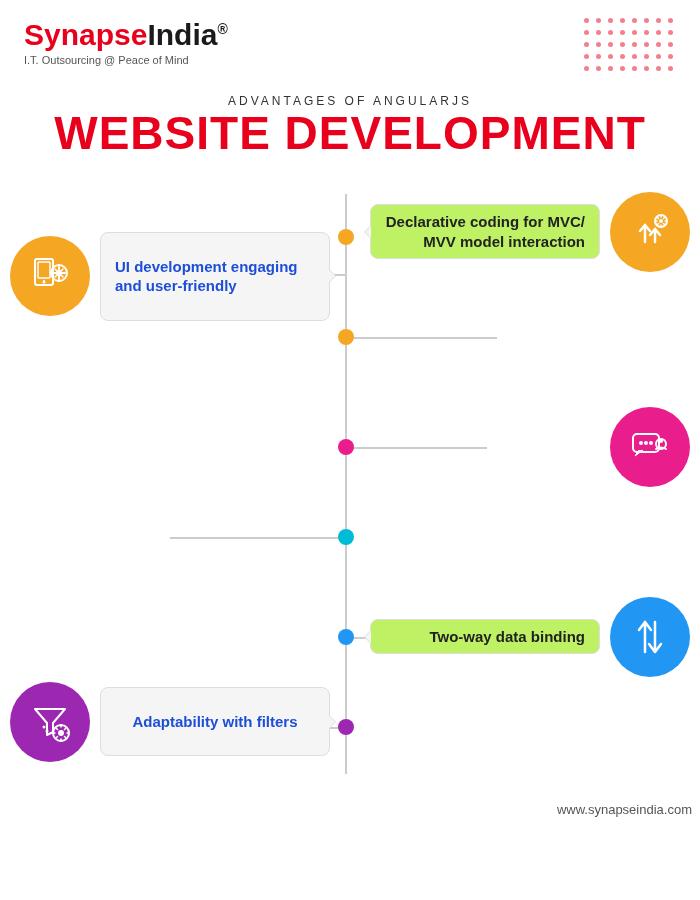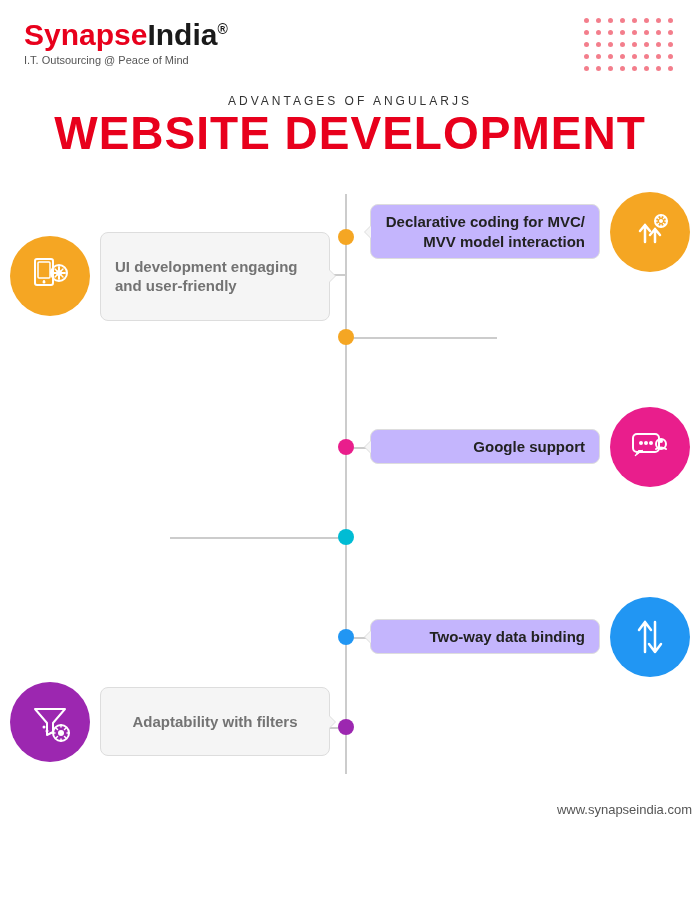--- a/index.html
+++ b/index.html
@@ -115,21 +115,21 @@
     .left-item .speech-bubble-left {
       position: relative;
       background: #f5f5f5;
       border: 1.5px solid #ddd;
       border-radius: 8px;
       padding: 24px 14px;
       margin-left: 10px;
       flex: 1;
       font-size: 15px;
       font-weight: 600;
-      color: #737373;
+      color: #1d4ed8;
       line-height: 1.3;
     }
     .left-item .speech-bubble-left::after {
       content: '';
       position: absolute;
       right: -14px;
       top: 50%;
       transform: translateY(-50%);
       border: 7px solid transparent;
       border-left-color: #ddd;
@@ -159,21 +159,21 @@
       height: 80px;
       border-radius: 50%;
       display: flex;
       align-items: center;
       justify-content: center;
       flex-shrink: 0;
       z-index: 3;
     }
     .right-item .speech-bubble-right {
       position: relative;
-      background: #c4b5fd;
+      background: #bef264;
       border: 1.5px solid #ddd;
       border-radius: 8px;
       padding: 7px 14px;
       margin-right: 10px;
       flex: 1;
       font-size: 15px;
       font-weight: 600;
       color: #222;
       line-height: 1.3;
       text-align: right;
@@ -326,21 +326,20 @@
         <path d="M14 28 L10 34 L18 28" fill="white" stroke="white" stroke-width="1"></path>
         <circle cx="16" cy="21" r="2" fill="white"></circle>
         <circle cx="21" cy="21" r="2" fill="white"></circle>
         <circle cx="26" cy="21" r="2" fill="white"></circle>
 
         <circle cx="36" cy="22" r="5" fill="none" stroke="white" stroke-width="2"></circle>
         <circle cx="36" cy="19" r="2" fill="white"></circle>
         <path d="M31 27 Q36 24 41 27" stroke="white" stroke-width="2" fill="none" stroke-linecap="round"></path>
       </svg>
     </div>
-    <div class="speech-bubble-right">Google support</div>
   </div>
 
 
   <div class="right-item" style="top:423px;">
     <div class="icon-circle" style="background:#2196f3;">
       <svg width="50" height="50" viewBox="0 0 50 50">
 
         <path d="M20 10 L20 40 M20 10 L14 18 M20 10 L26 18" stroke="white" stroke-width="2.5" stroke-linecap="round" stroke-linejoin="round" fill="none"></path>
         <path d="M30 40 L30 10 M30 40 L24 32 M30 40 L36 32" stroke="white" stroke-width="2.5" stroke-linecap="round" stroke-linejoin="round" fill="none"></path>
       </svg>

